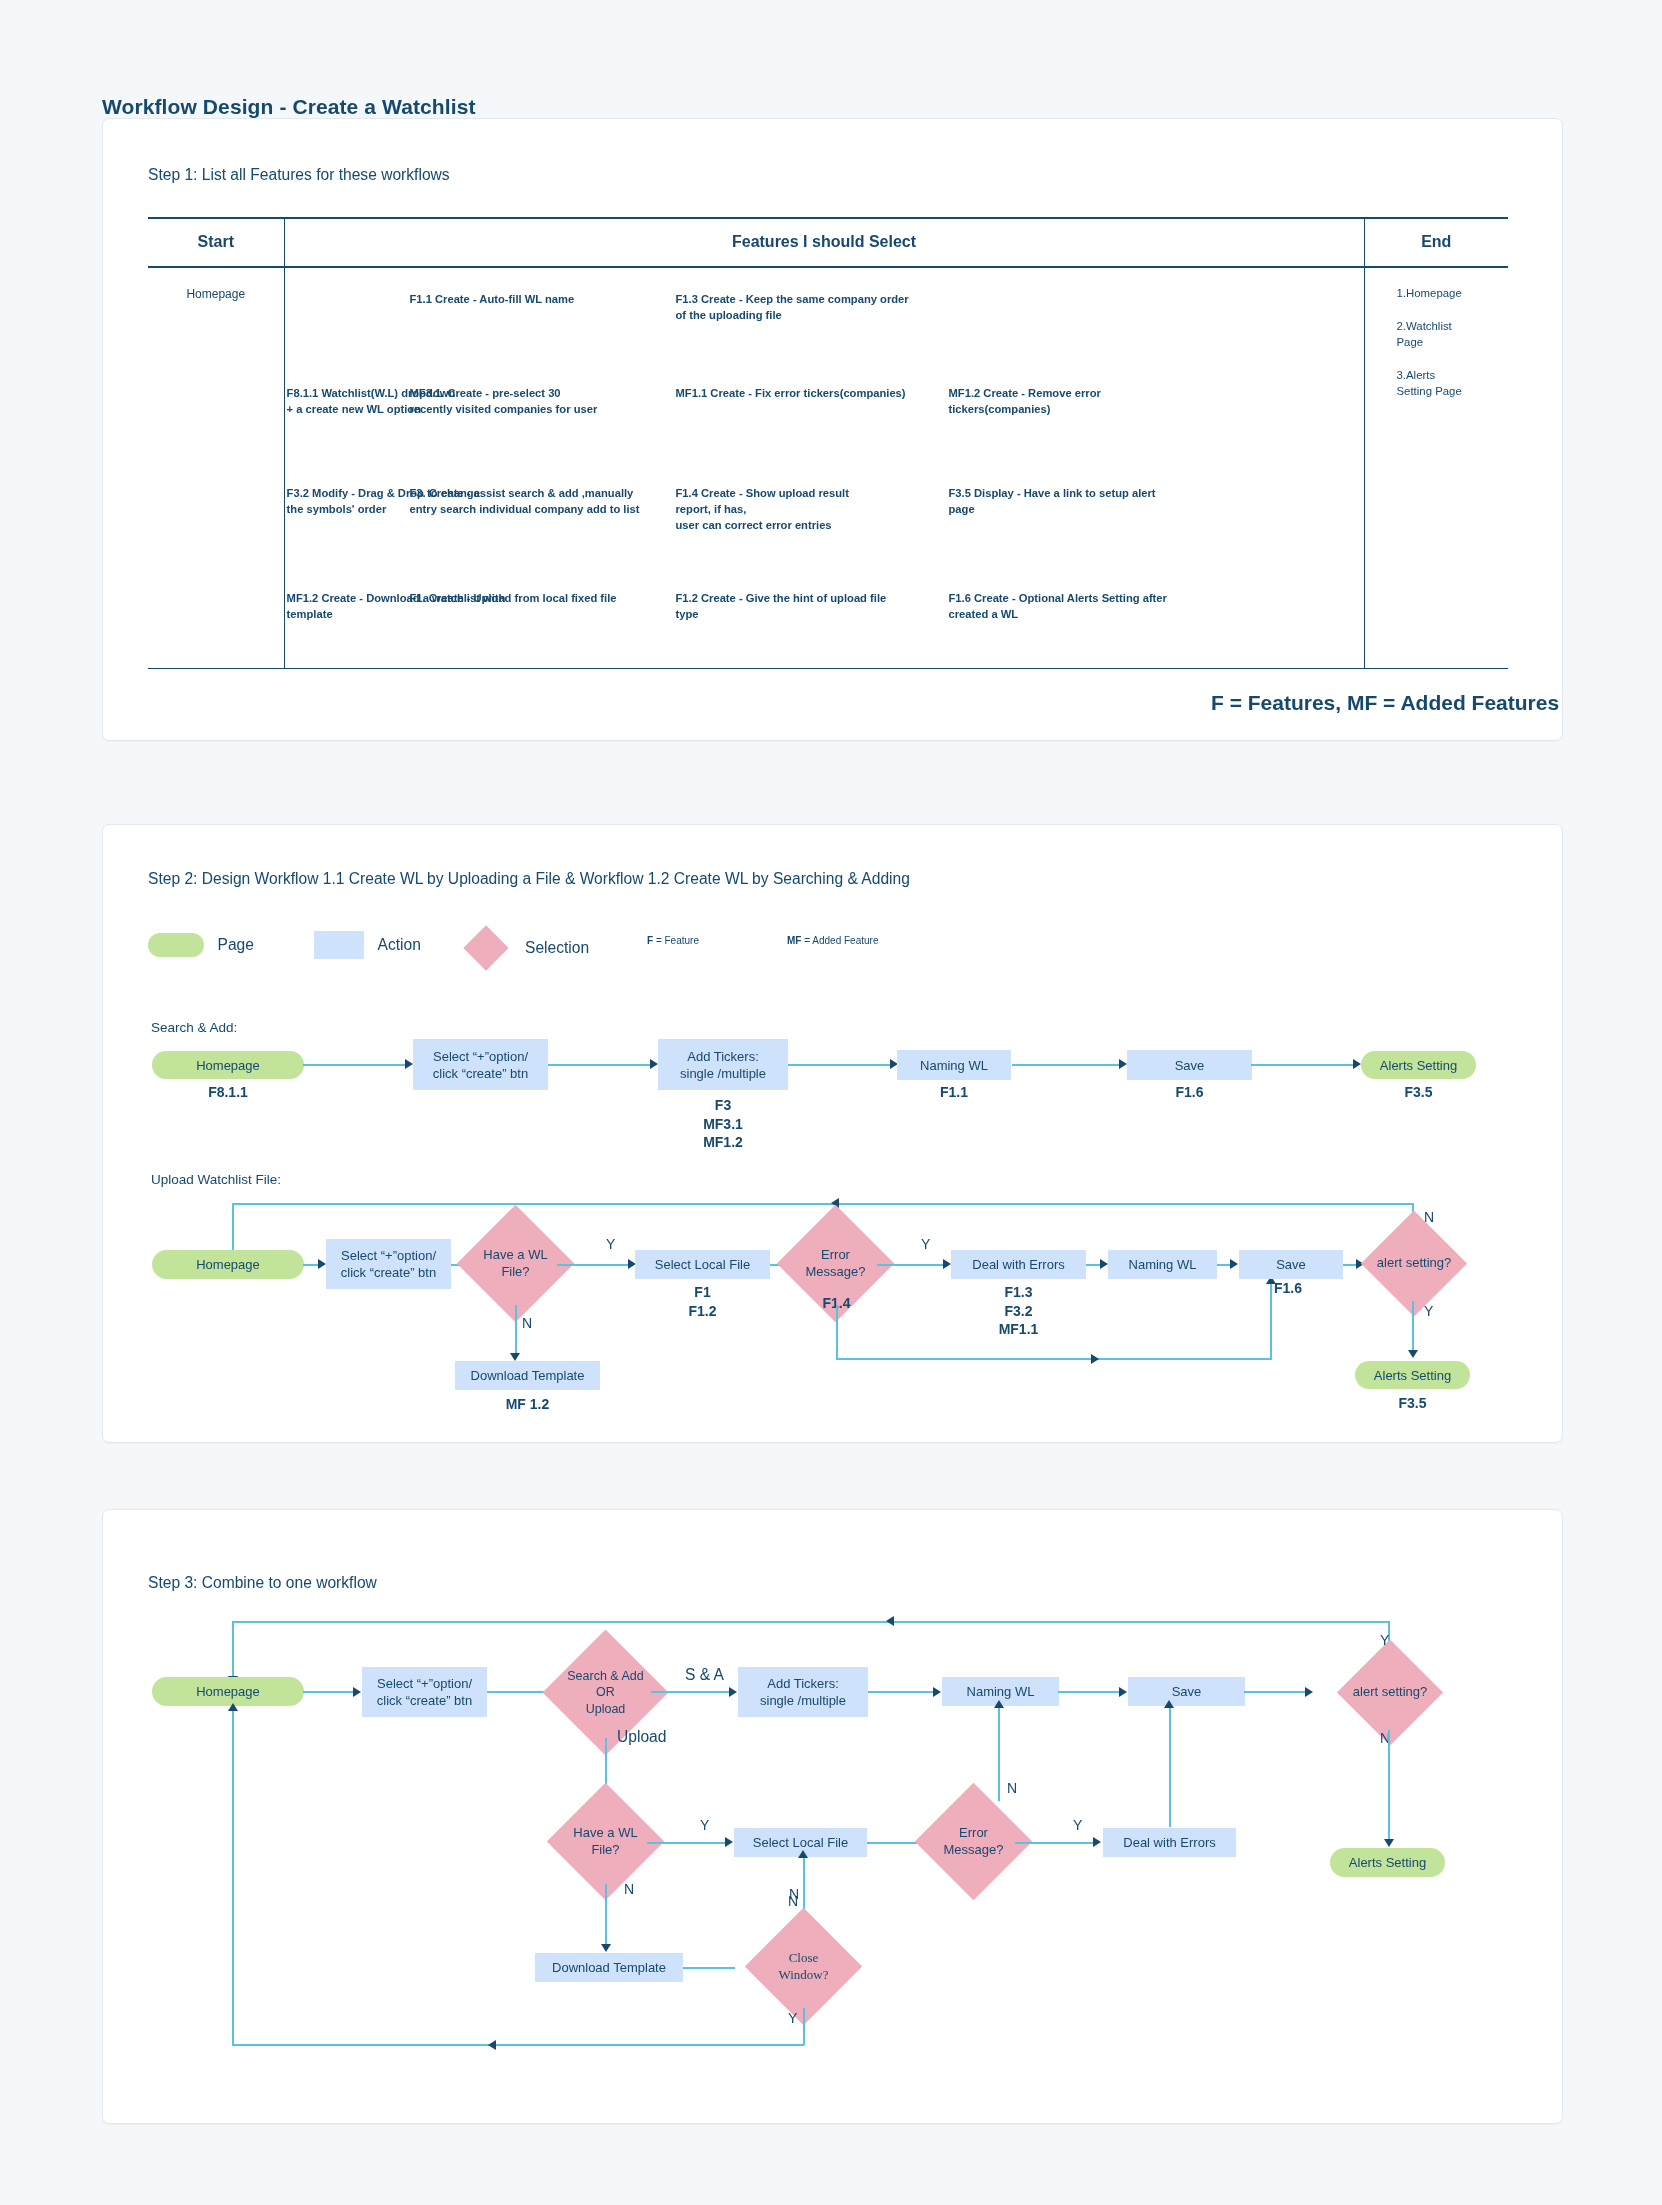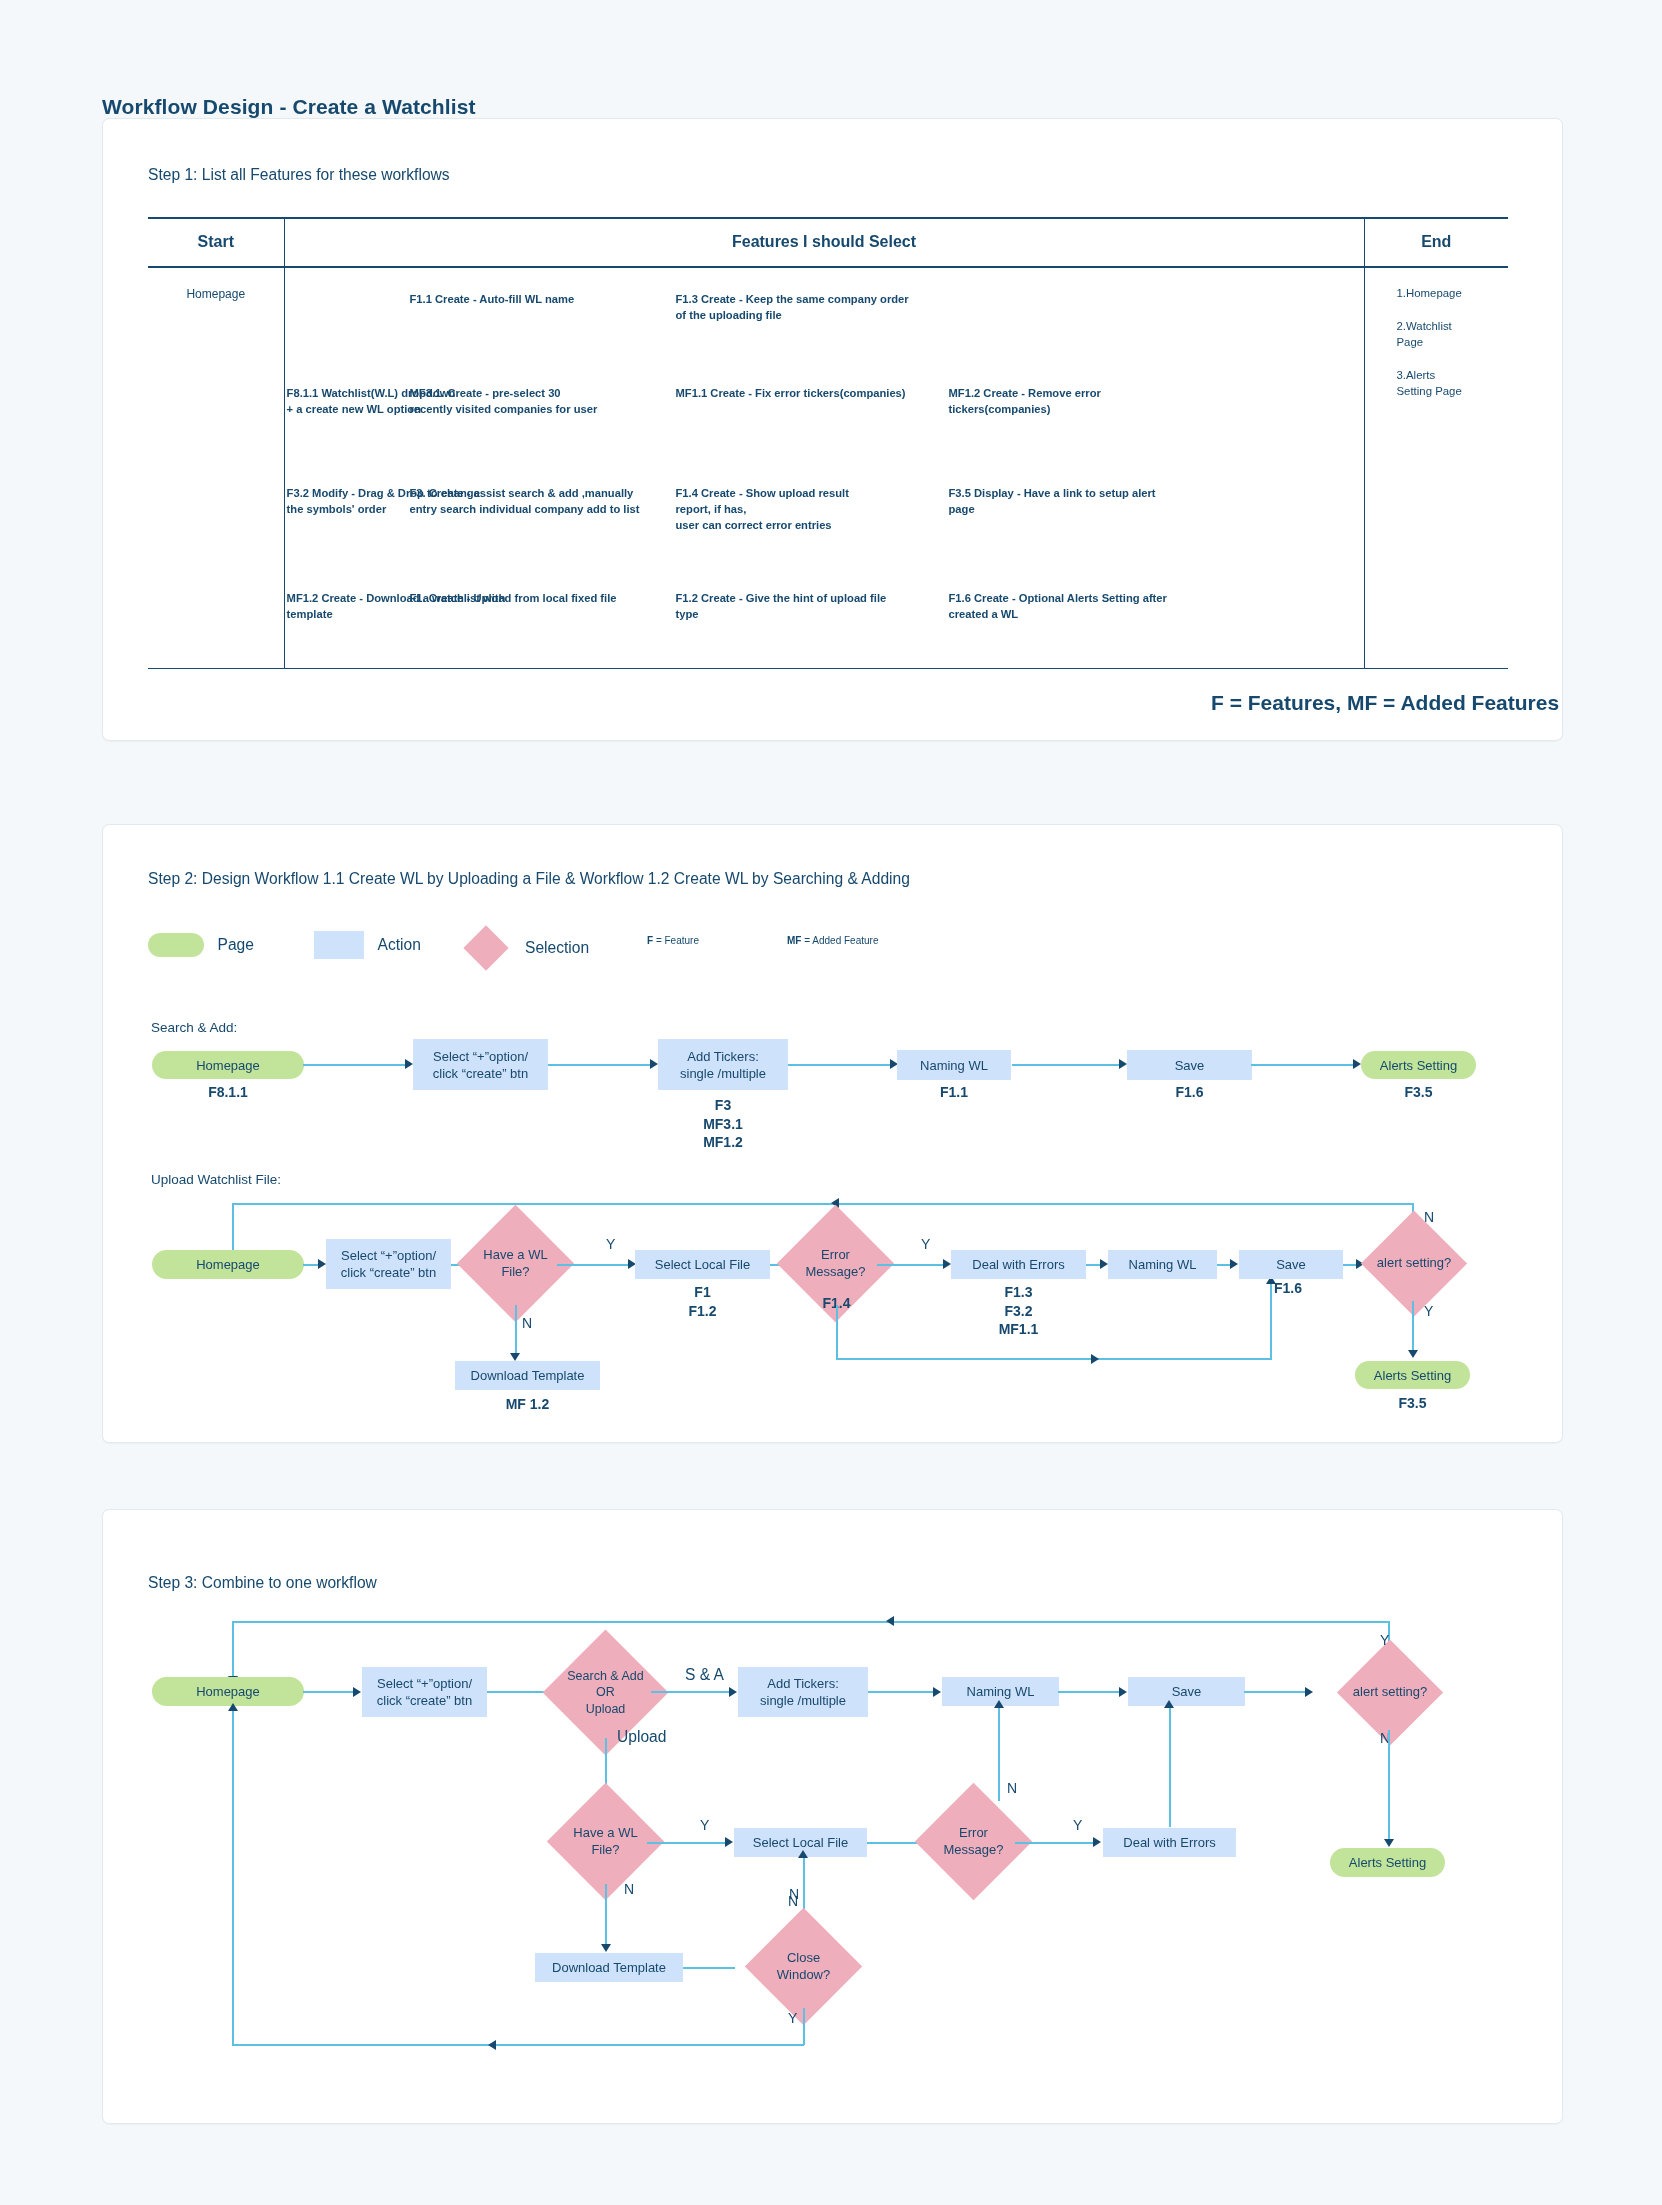--- a/index.html
+++ b/index.html
@@ -408,21 +408,21 @@
 
   <div class="node n-action" style="left:1103px;top:1828px;width:133px;height:29px;">Deal with Errors</div>
   <div class="ln lnv" style="left:1169px;top:1706px;height:121px;"></div>
   <div class="arw arw-u" style="left:1164px;top:1700px;"></div>
 
   <div class="node n-action" style="left:535px;top:1953px;width:148px;height:29px;">Download Template</div>
   <div class="ln lnh" style="left:683px;top:1967px;width:52px;"></div>
 
   <div class="diamond" style="left:762px;top:1925px;width:83px;height:83px;">
     <div class="dshape"></div>
-    <div class="dtext" style="white-space:pre-line;">Close
+    <div class="dtext" style="white-space:pre-line;font-family:Liberation Serif, serif;">Close
 Window?</div>
   </div>
   <div class="edgelabel" style="left:788px;top:1893px;">N</div>
   <div class="edgelabel" style="left:788px;top:2010px;">Y</div>
   <div class="ln lnv" style="left:803px;top:2008px;height:37px;"></div>
   <div class="ln lnh" style="left:232px;top:2044px;width:572px;"></div>
   <div class="arw arw-l" style="left:488px;top:2040px;"></div>
   <div class="ln lnv" style="left:232px;top:1710px;height:336px;"></div>
   <div class="arw arw-u" style="left:228px;top:1703px;"></div>
 

